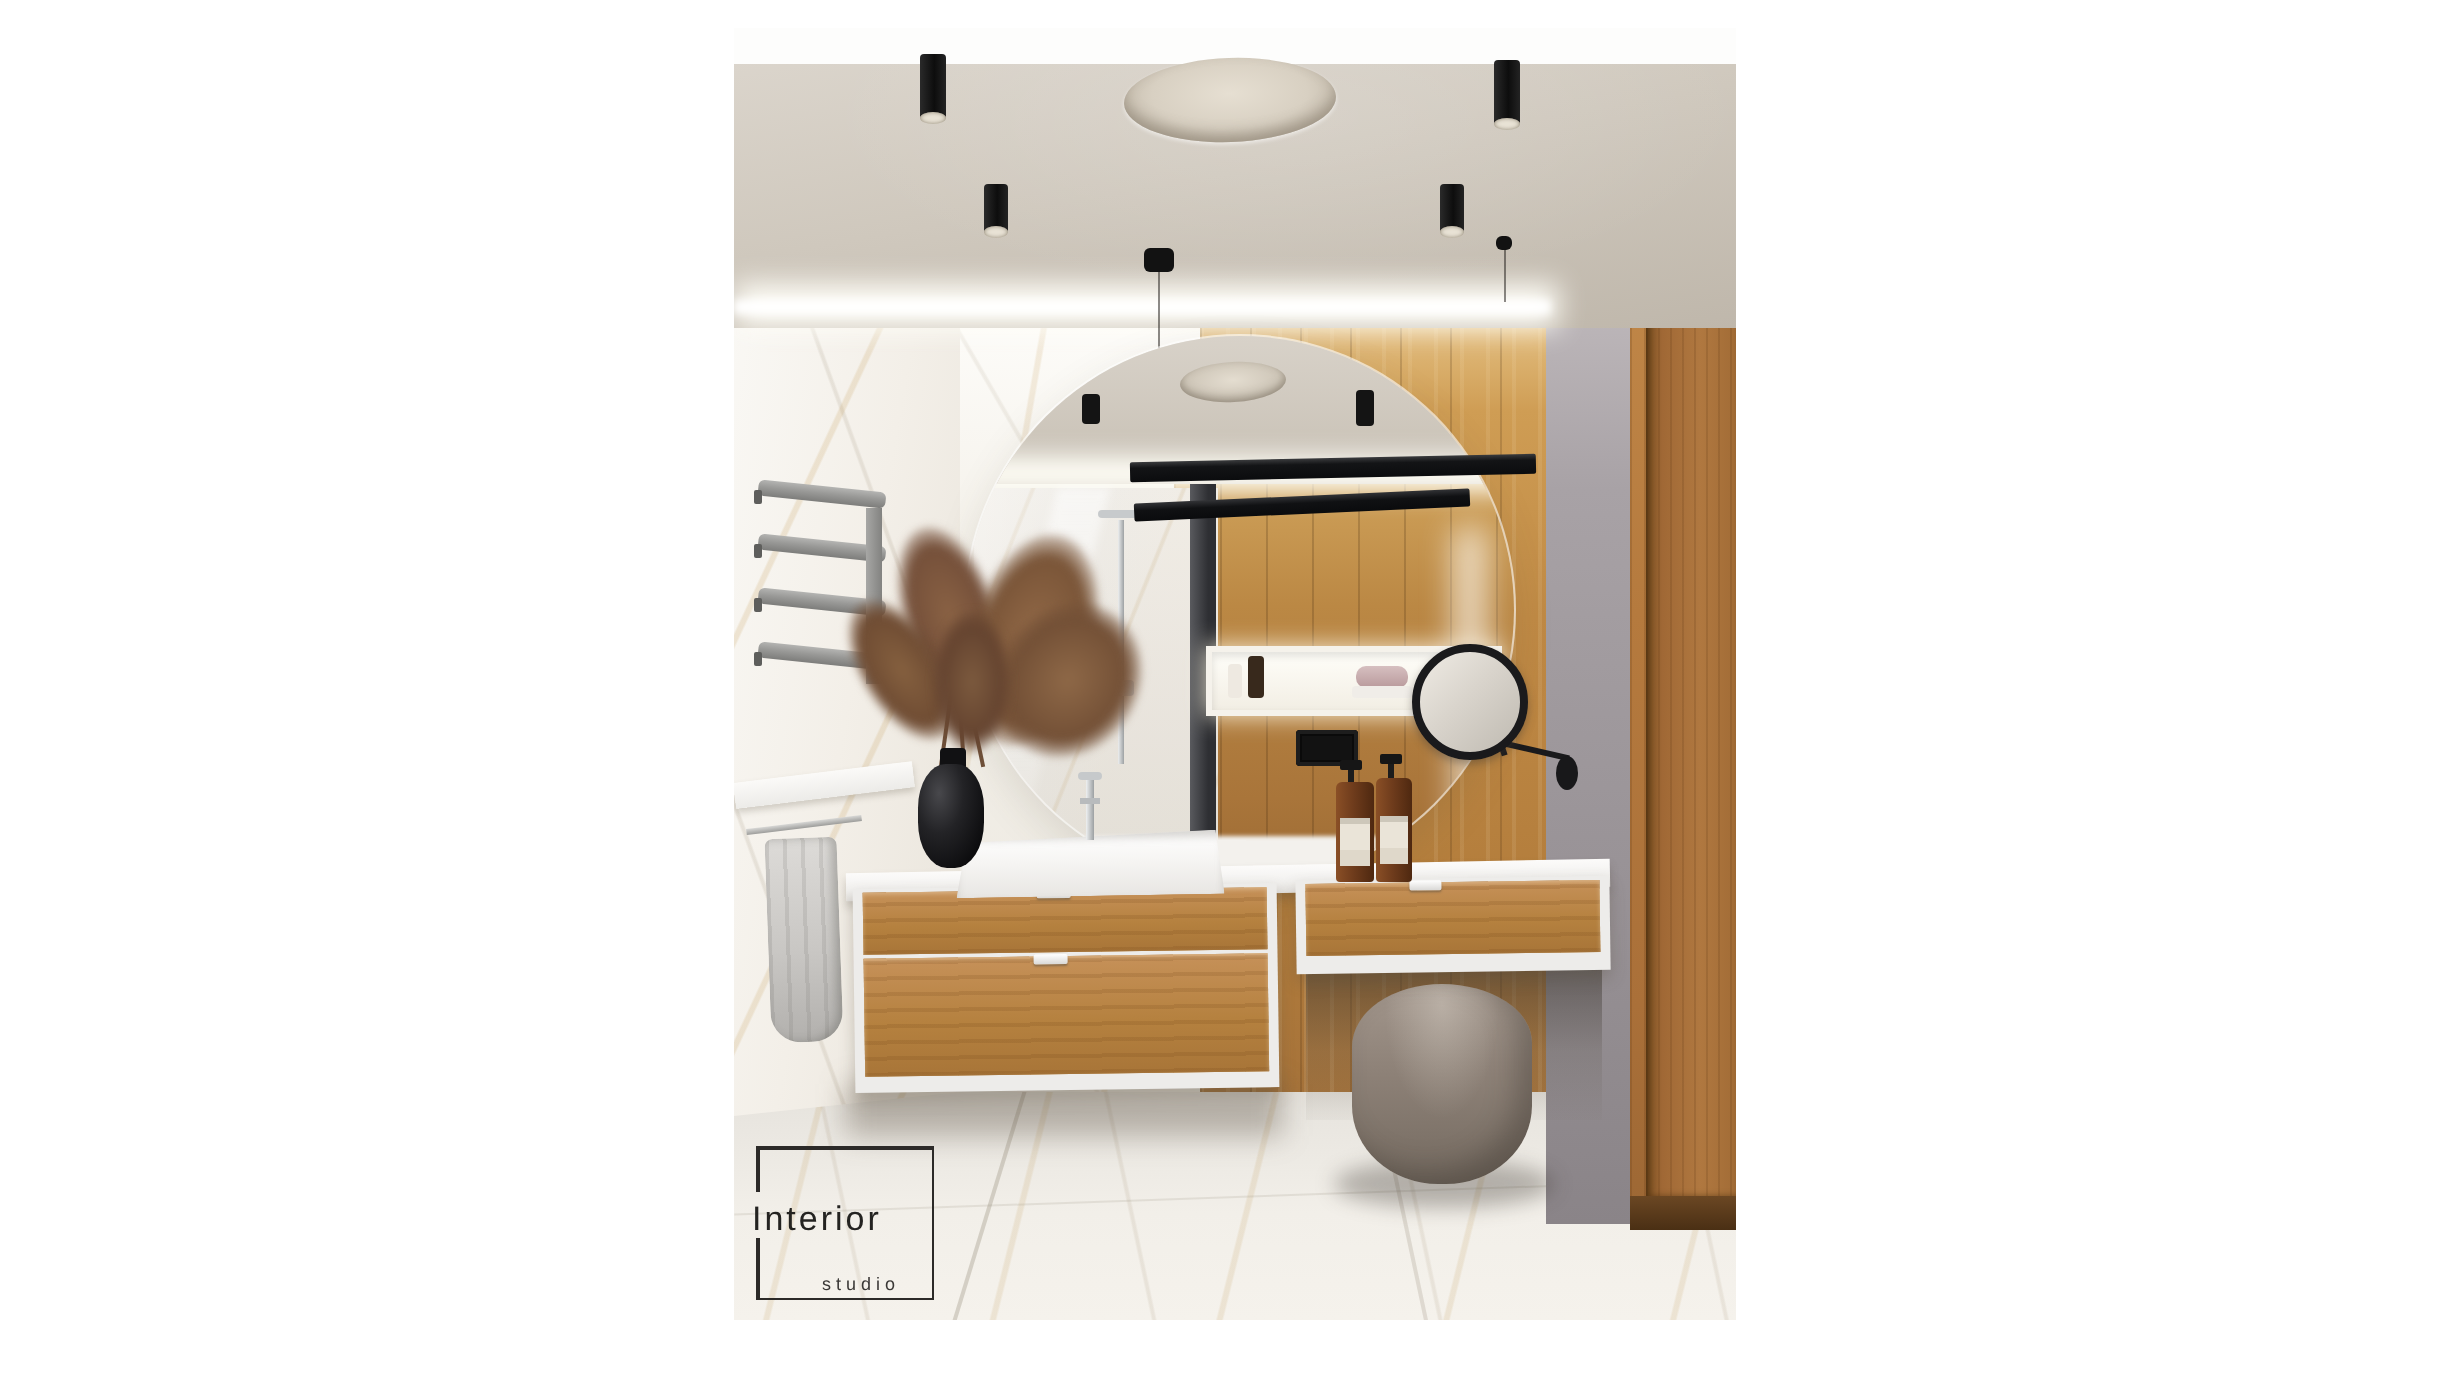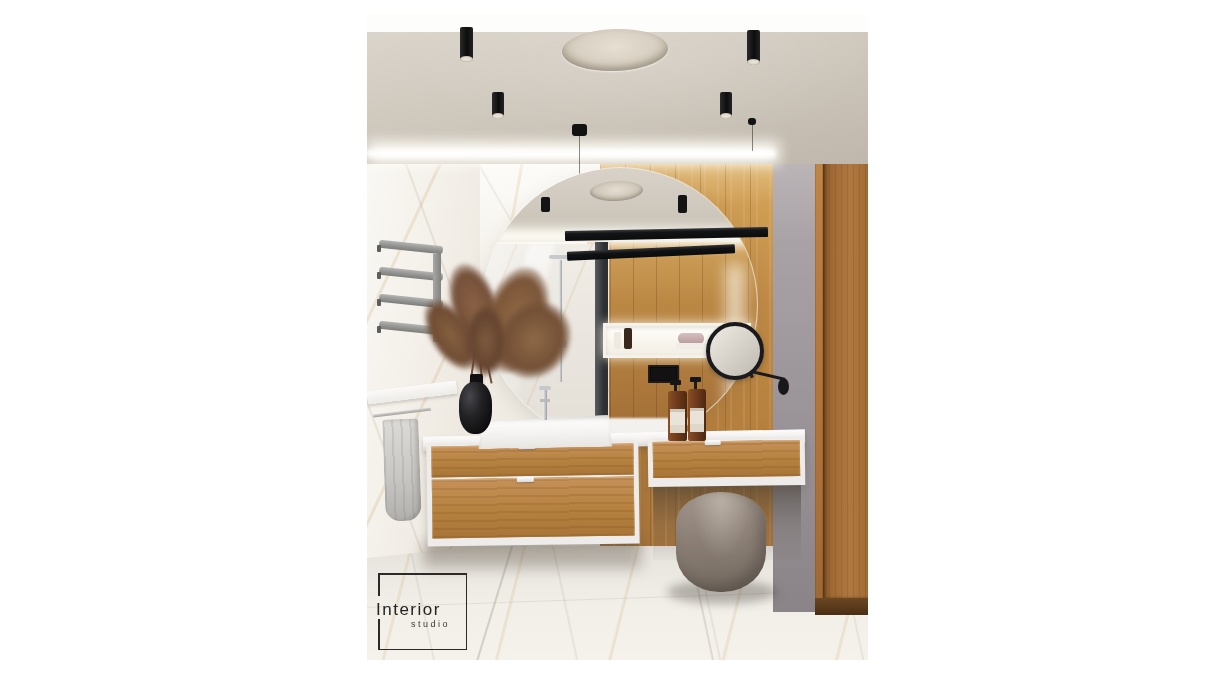--- a/index.html
+++ b/index.html
@@ -168,21 +168,21 @@
   .pouf{left:309px;top:478px;width:90px;height:100px;
     border-radius:46px 46px 44px 44px / 32px 30px 40px 40px;
     background:
       radial-gradient(ellipse at 50% 10%,rgba(255,250,240,.28) 0%,transparent 45%),
       linear-gradient(180deg,#a3978d 0%,#8d8177 45%,#746a60 100%);
     box-shadow:inset -8px -6px 14px rgba(50,44,38,.35);}
   
   .logo-box{left:11px;top:559px;width:89px;height:77px;}
   .lb{background:#2c2a28;}
   .logo-text{left:-2px;top:27px;font-size:17px;letter-spacing:1.5px;color:#242321;white-space:nowrap;}
-  .logo-sub{left:33px;top:46px;font-size:9px;letter-spacing:2.5px;color:#3a3836;white-space:nowrap;}
+  .logo-sub{left:33px;top:64px;font-size:9px;letter-spacing:2.5px;color:#3a3836;white-space:nowrap;}
 </style>
 </head>
 <body>
 
 <div id="canvas">
   <div id="photo">
 
     <div class="floor"></div>
     <div class="grout" style="left:128px;top:516px;width:2px;height:138px;transform:rotate(17deg);"></div>
     <div class="grout" style="left:332px;top:516px;width:2px;height:138px;transform:rotate(-12deg);opacity:.7;"></div>

